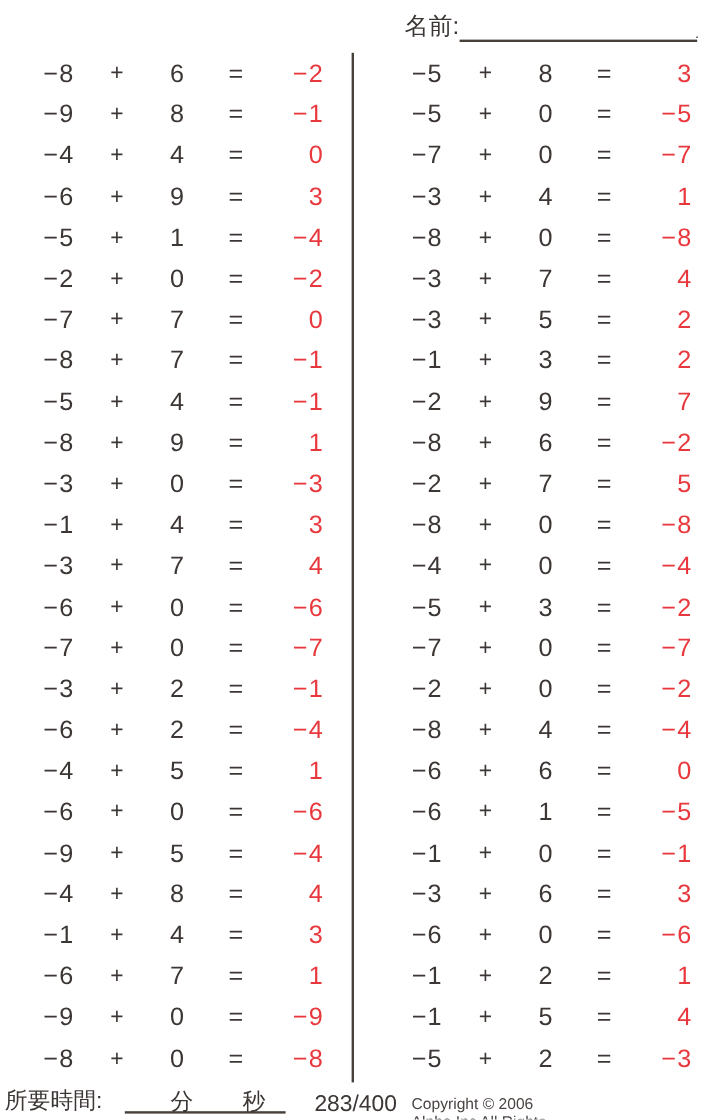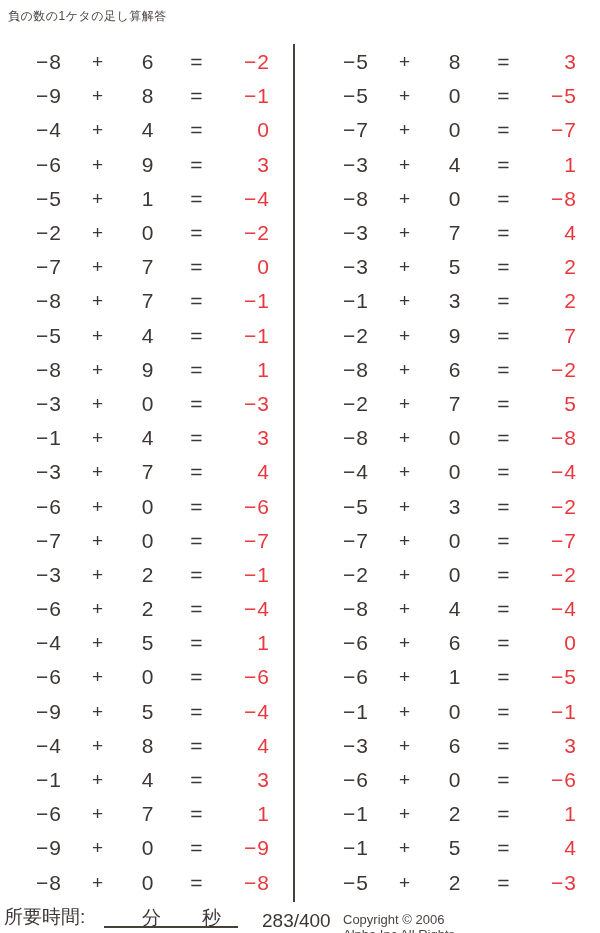--- a/index.html
+++ b/index.html
@@ -78,22 +78,24 @@
   .copyright {
     position: absolute; left: 343px; top: 11px;
     font-size: 13px; color: #4a4442;
   }
 </style>
 </head>
 <body>
 
 <div class="page">
 
-  <div class="title">負の数の1ケタの足し算解答</div>
-
+
+  <div class="name-field">
+    <span class="name-label">名前:</span><span class="name-line"><span class="name-dot">.</span></span>
+  </div>
 
   <div class="divider"></div>
 
   <div class="col left">
       <div class="row">
         <span class="cell a">−8</span>
         <span class="cell op">+</span>
         <span class="cell b">6</span>
         <span class="cell eq">=</span>
         <span class="cell ans">−2</span>

